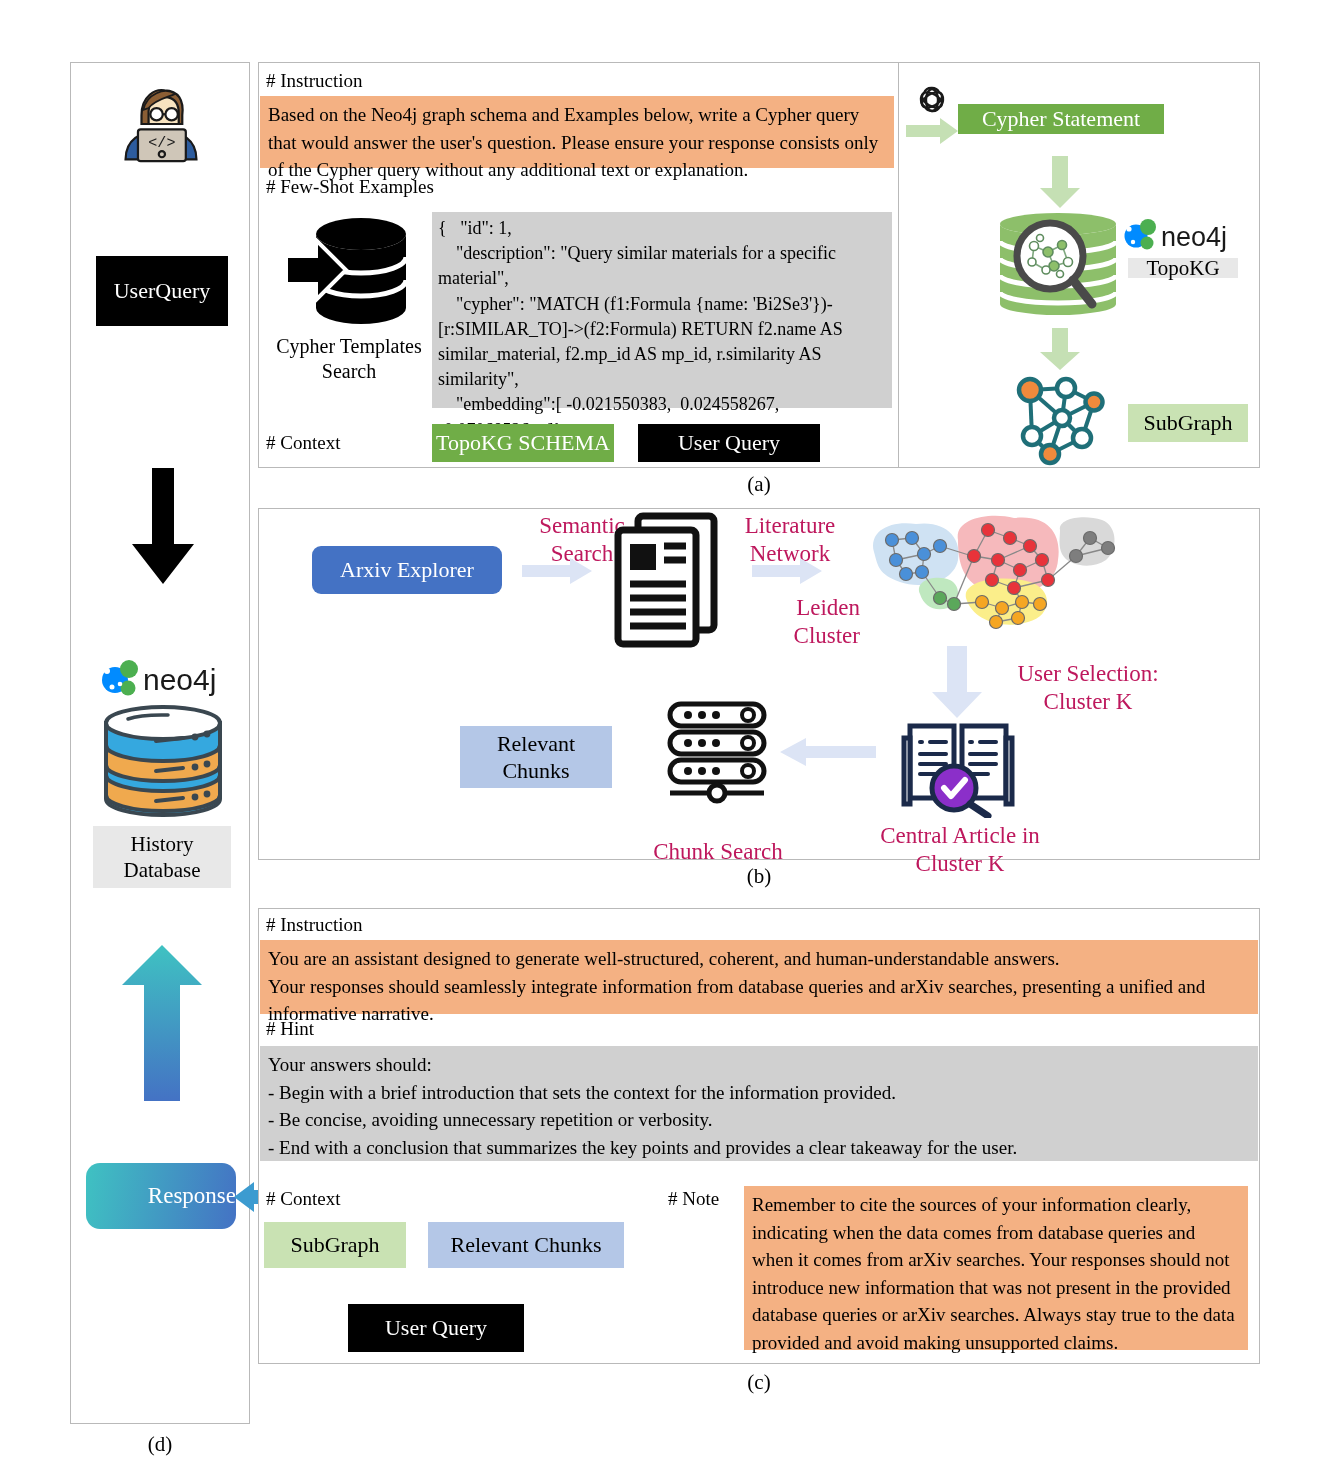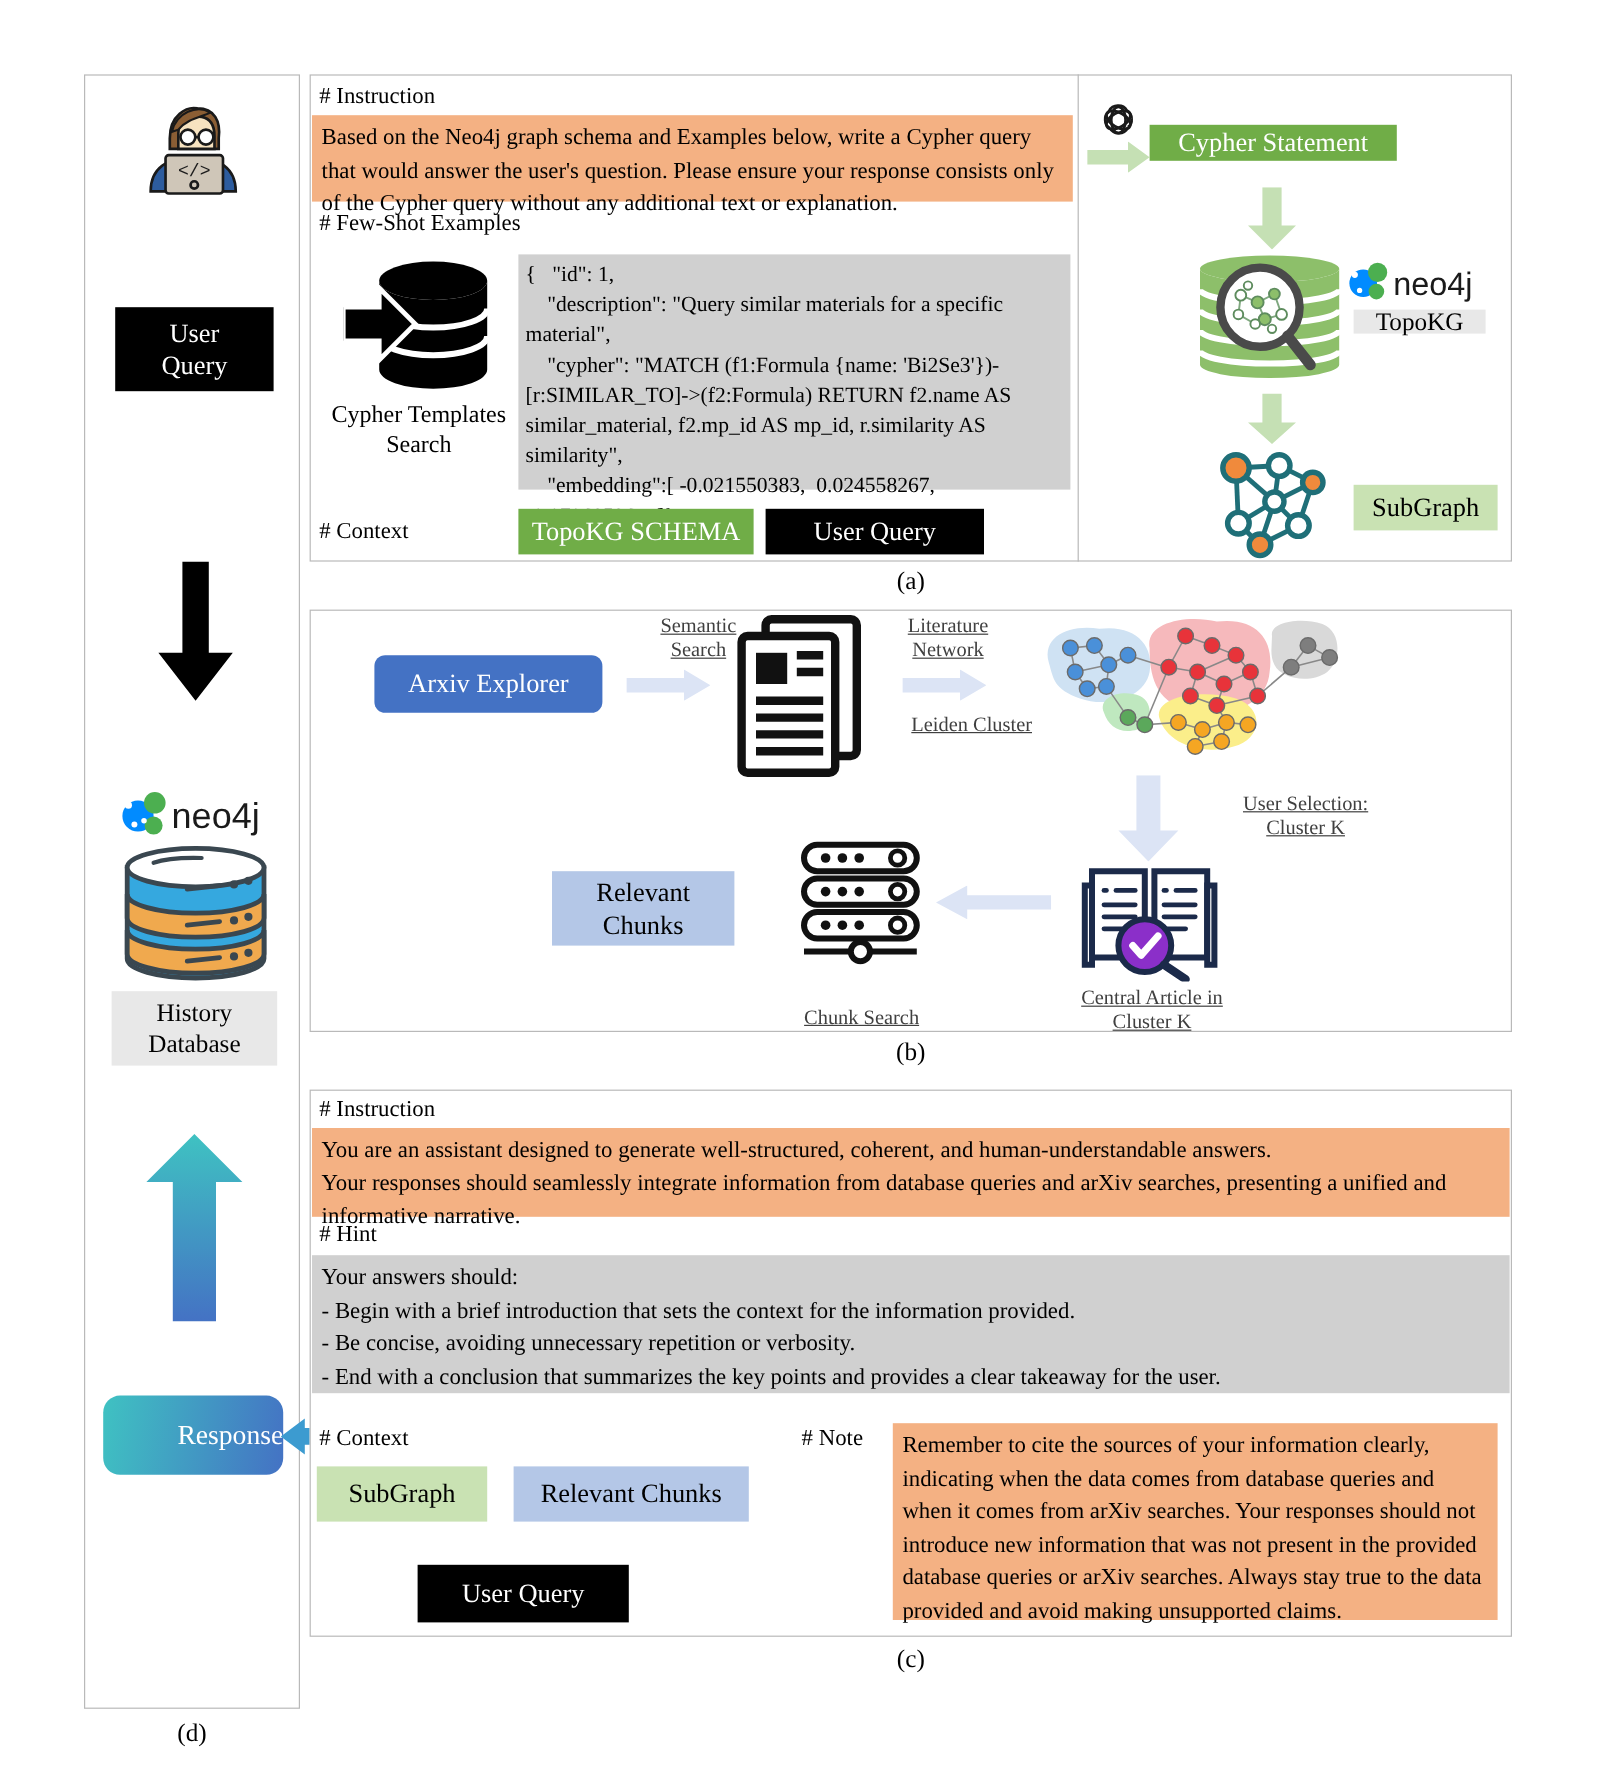--- a/index.html
+++ b/index.html
@@ -8,21 +8,21 @@
   .caption{position:absolute;font-size:21px;text-align:center;font-family:"Liberation Serif",serif;}
   .hdr{font-size:19px;font-family:"Liberation Serif",serif;}
   .orange{background:#F4B183;}
   .grey{background:#D0D0D0;}
   .greenchip{background:#70AD47;color:#fff;}
   .lgreenchip{background:#C9E2B3;color:#000;}
   .blackchip{background:#000;color:#fff;}
   .bluechip{background:#B4C7E7;color:#000;}
   .lgrey{background:#E8E8E8;}
   .chip{display:flex;align-items:center;justify-content:center;text-align:center;font-size:22px;box-sizing:border-box;}
-  .blue-label{color:#404040;font-size:17px;text-align:center;line-height:1.2;text-decoration:underline;}
+  .blue-label{color:#be185d;font-size:23px;text-align:center;line-height:1.2;}
   .ptext{font-size:19px;line-height:1.45;padding:5px 8px;box-sizing:border-box;}
   .codebox{font-size:18px;line-height:1.4;padding:4px 6px;box-sizing:border-box;}
   svg{display:block;}
 </style>
 </head>
 <body>
 
 <div class="panel" style="left:70px;top:62px;width:180px;height:1362px;">
 
   <div style="position:absolute;left:45px;top:22px;width:90px;height:78px;">
@@ -33,21 +33,21 @@
       <circle cx="45" cy="33" r="7" fill="#fff" stroke="#1a1a1a" stroke-width="2.5"></circle>
       <circle cx="62" cy="33" r="7" fill="#fff" stroke="#1a1a1a" stroke-width="2.5"></circle>
       <line x1="52" y1="33" x2="55" y2="33" stroke="#1a1a1a" stroke-width="2.5"></line>
       <path d="M10 84 C10 62 26 52 50 52 C74 52 90 62 90 84 Z" fill="#2D5C9E" stroke="#1a1a1a" stroke-width="2.5"></path>
       <rect x="24" y="50" width="54" height="36" rx="3" fill="#CFC6B8" stroke="#1a1a1a" stroke-width="2.5"></rect>
       <text x="51" y="70" font-size="17" text-anchor="middle" font-family="Liberation Mono, monospace" fill="#1a1a1a">&lt;/&gt;</text>
       <circle cx="51" cy="78" r="3.5" fill="none" stroke="#1a1a1a" stroke-width="2.5"></circle>
     </svg>
   </div>
 
-  <div class="chip blackchip" style="position:absolute;left:25px;top:193px;width:132px;height:70px;flex-direction:column;line-height:1.25;">
+  <div class="chip blackchip" style="position:absolute;left:25px;top:193px;width:132px;height:70px;flex-direction:row;line-height:1.25;">
     <span>User</span>
     <span>Query</span>
   </div>
 
   <div style="position:absolute;left:57px;top:405px;width:70px;height:118px;">
     <svg viewBox="0 0 70 118" width="70" height="118">
       <polygon points="24,0 46,0 46,76 66,76 35,116 4,76 24,76" fill="#000"></polygon>
     </svg>
   </div>
 
@@ -133,21 +133,21 @@
   <div>Cypher Templates</div>
   <div>Search</div>
 </div>
 
 <div class="codebox grey" style="position:absolute;left:432px;top:212px;width:460px;height:196px;white-space:pre-wrap;">{   "id": 1,
     "description": "Query similar materials for a specific material",
     "cypher": "MATCH (f1:Formula {name: 'Bi2Se3'})-[r:SIMILAR_TO]-&gt;(f2:Formula) RETURN f2.name AS similar_material, f2.mp_id AS mp_id, r.similarity AS similarity",
     "embedding":[ -0.021550383,  0.024558267, -0.07068526,...]}</div>
 
 <div class="hdr" style="position:absolute;left:266px;top:432px;"># Context</div>
-<div class="chip greenchip" style="position:absolute;left:432px;top:424px;width:196px;height:38px;">TopoKG SCHEMA</div>
+<div class="chip greenchip" style="position:absolute;left:432px;top:424px;width:182px;height:38px;">TopoKG SCHEMA</div>
 <div class="chip blackchip" style="position:absolute;left:638px;top:424px;width:182px;height:38px;">User Query</div>
 
 <div style="position:absolute;left:912px;top:82px;width:40px;height:40px;">
   <svg viewBox="0 0 40 40" width="40" height="40">
     <g fill="none" stroke="#1a1a1a" stroke-width="2.3">
       <path d="M20 6 a8 8 0 0 1 7 4 M27 10 a8 8 0 0 1 4 7 M31 17 a8 8 0 0 1 -3 7 M28 24 a8 8 0 0 1 -8 5 M20 29 a8 8 0 0 1 -7 -4 M13 25 a8 8 0 0 1 -4 -7 M9 18 a8 8 0 0 1 3 -7 M12 11 a8 8 0 0 1 8 -5"></path>
       <ellipse cx="20" cy="18" rx="11" ry="6" transform="rotate(30 20 18)"></ellipse>
       <ellipse cx="20" cy="18" rx="11" ry="6" transform="rotate(90 20 18)"></ellipse>
       <ellipse cx="20" cy="18" rx="11" ry="6" transform="rotate(150 20 18)"></ellipse>
     </g>

